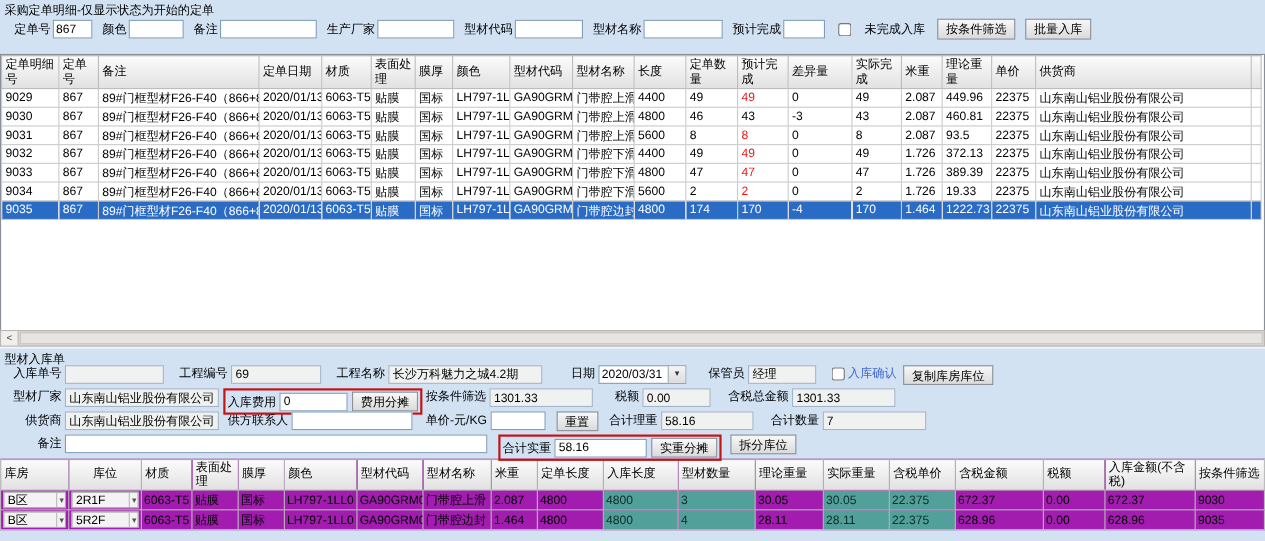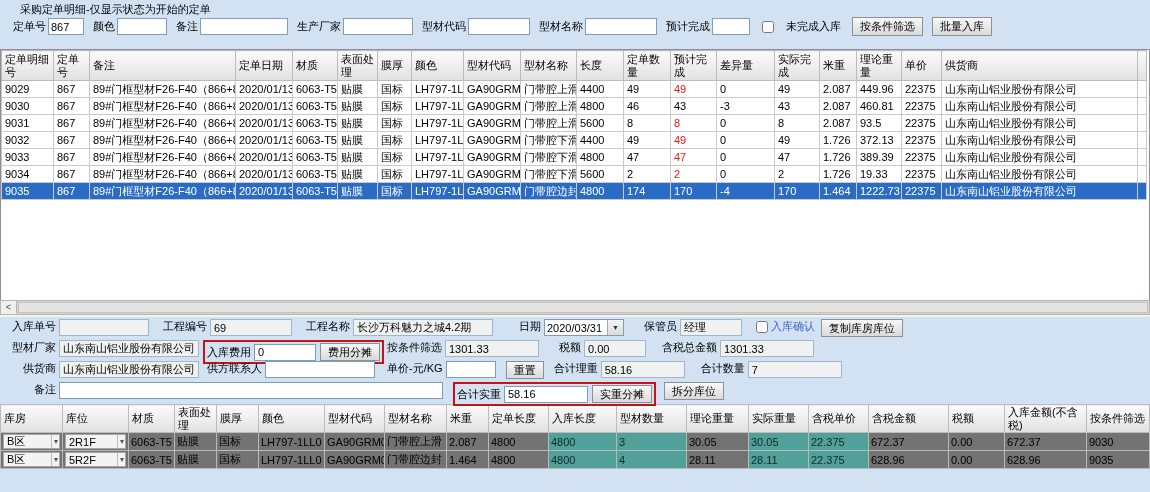--- a/index.html
+++ b/index.html
@@ -1,18 +1,18 @@
 <!DOCTYPE html>
 <html><head>
 <meta charset="utf-8">
 <style>
 *{box-sizing:border-box;margin:0;padding:0;}
 html,body{width:1150px;height:492px;overflow:hidden;}
 body{font-family:"Liberation Sans","DejaVu Sans",sans-serif;font-size:11px;background:#d2e2f3;color:#000;}
-.panel-title{height:15px;padding:2px 20px 0;white-space:nowrap;}
+.panel-title{height:15px;padding:2px 4px 0;white-space:nowrap;}
 .top-panel{height:315px;display:flex;flex-direction:column;}
 .filter-row{display:flex;align-items:center;height:23px;padding:0 4px;}
 .filter-row .label{margin:0 2px 0 9px;}
 input.tfield{height:17px;border:1px solid #7f9db9;background:#fff;font:inherit;padding:0 2px;}
 .cbwrap{display:flex;align-items:center;margin-left:12px;white-space:nowrap;}
 .cbwrap input{width:12px;height:12px;margin-right:3px;}
 button.btn{height:19px;border:1px solid #8a9199;background:linear-gradient(#f8f8f8,#dbdada);font:inherit;padding:0 7px;white-space:nowrap;}
 .filter-row .btn{margin-left:9px;}
 .table-wrap{flex:1;background:#fff;border:1px solid #888f98;border-bottom:none;overflow:hidden;margin-top:11px;}
 table.grid{border-collapse:collapse;table-layout:fixed;width:1146px;background:#fff;}
@@ -31,21 +31,21 @@
 .lab{margin-right:3px;}
 input.field{height:17px;border:1px solid #a3b6c9;background:#f0f1f1;font:inherit;padding:0 3px;}
 input.wfield{background:#fff;border-color:#7f9db9;}
 .form-row .btn{height:18px;}
 .datebox{display:inline-flex;height:17px;border:1px solid #7f9db9;background:#fff;}
 .datebox input{border:none;width:62px;font:inherit;padding:0 2px;background:transparent;}
 .datebtn{width:16px;background:linear-gradient(#f4f4f4,#dcdcdc);border-left:1px solid #a0a8b0;font-size:7px;text-align:center;line-height:15px;color:#333;}
 .redbox{display:flex;align-items:center;border:2px solid #c41414;padding:1px 2px;margin-left:4px;}
 .redbox .btn{margin-left:4px;}
 .bluechk{color:#4169cd;}
-table.grid2{border-collapse:collapse;table-layout:fixed;width:1150px;background:#737373;margin-top:2px;}
+table.grid2{border-collapse:collapse;table-layout:fixed;width:1150px;background:#a21caf;margin-top:2px;}
 .grid2 th{background:linear-gradient(#fbfbfb,#e2e1e1);border:1px solid #bcbcbc;font-weight:normal;padding:1px 3px;text-align:left;vertical-align:middle;word-break:break-all;line-height:1.15;height:26px;overflow:hidden;}
 .grid2 td{border:1px solid #b9b9b9;padding:0 2px;white-space:nowrap;overflow:hidden;height:18px;}
 td.teal{background:#52a09a;color:#0c2b2b;}
 .cellselect{display:flex;justify-content:space-between;align-items:center;height:15px;background:#f3f3f3;border:1px solid #a8a8a8;padding:0 1px 0 3px;}
 .cellselect .chev{font-size:8px;color:#555;border-left:1px solid #bbb;padding-left:2px;line-height:13px;}
 </style>
 </head>
 <body>
 
 <div>
@@ -258,20 +258,21 @@
           </tbody>
       </table>
     </div>
     <div class="hscroll">
       <div class="hbtn">&lt;</div>
       <div class="hthumb"></div>
     </div>
   </div>
 
   <div class="bottom-panel">
+    <div class="panel-title">型材入库单</div>
 
     <div class="form-row">
       <span class="label lab-a">入库单号</span>
       <input class="field" style="width: 90px;" value="">
       <span class="label lab" style="margin-left:14px">工程编号</span>
       <input class="field" style="width: 82px;" value="69">
       <span class="label lab" style="margin-left:14px">工程名称</span>
       <input class="field" style="width: 140px;" value="长沙万科魅力之城4.2期">
       <span class="label lab" style="margin-left:26px">日期</span>
       <span class="datebox">
@@ -325,21 +326,21 @@
         <input class="field wfield" style="width: 84px;" value="58.16">
         <button class="btn">实重分摊</button>
       </span>
       <button class="btn" style="margin-left:8px">拆分库位</button>
     </div>
 
     <table class="grid2">
       <thead>
           <tr id="inbound-head">
             <th style="width: 62px;">库房</th>
-            <th style="width: 66px;">库位</th>
+            <th style="width: 66px; text-align: center;">库位</th>
             <th style="width: 46px;">材质</th>
             <th style="width: 42px;">表面处理</th>
             <th style="width: 42px;">膜厚</th>
             <th style="width: 66px;">颜色</th>
             <th style="width: 60px;">型材代码</th>
             <th style="width: 62px;">型材名称</th>
             <th style="width: 42px;">米重</th>
             <th style="width: 60px;">定单长度</th>
             <th style="width: 68px;">入库长度</th>
             <th style="width: 70px;">型材数量</th>

